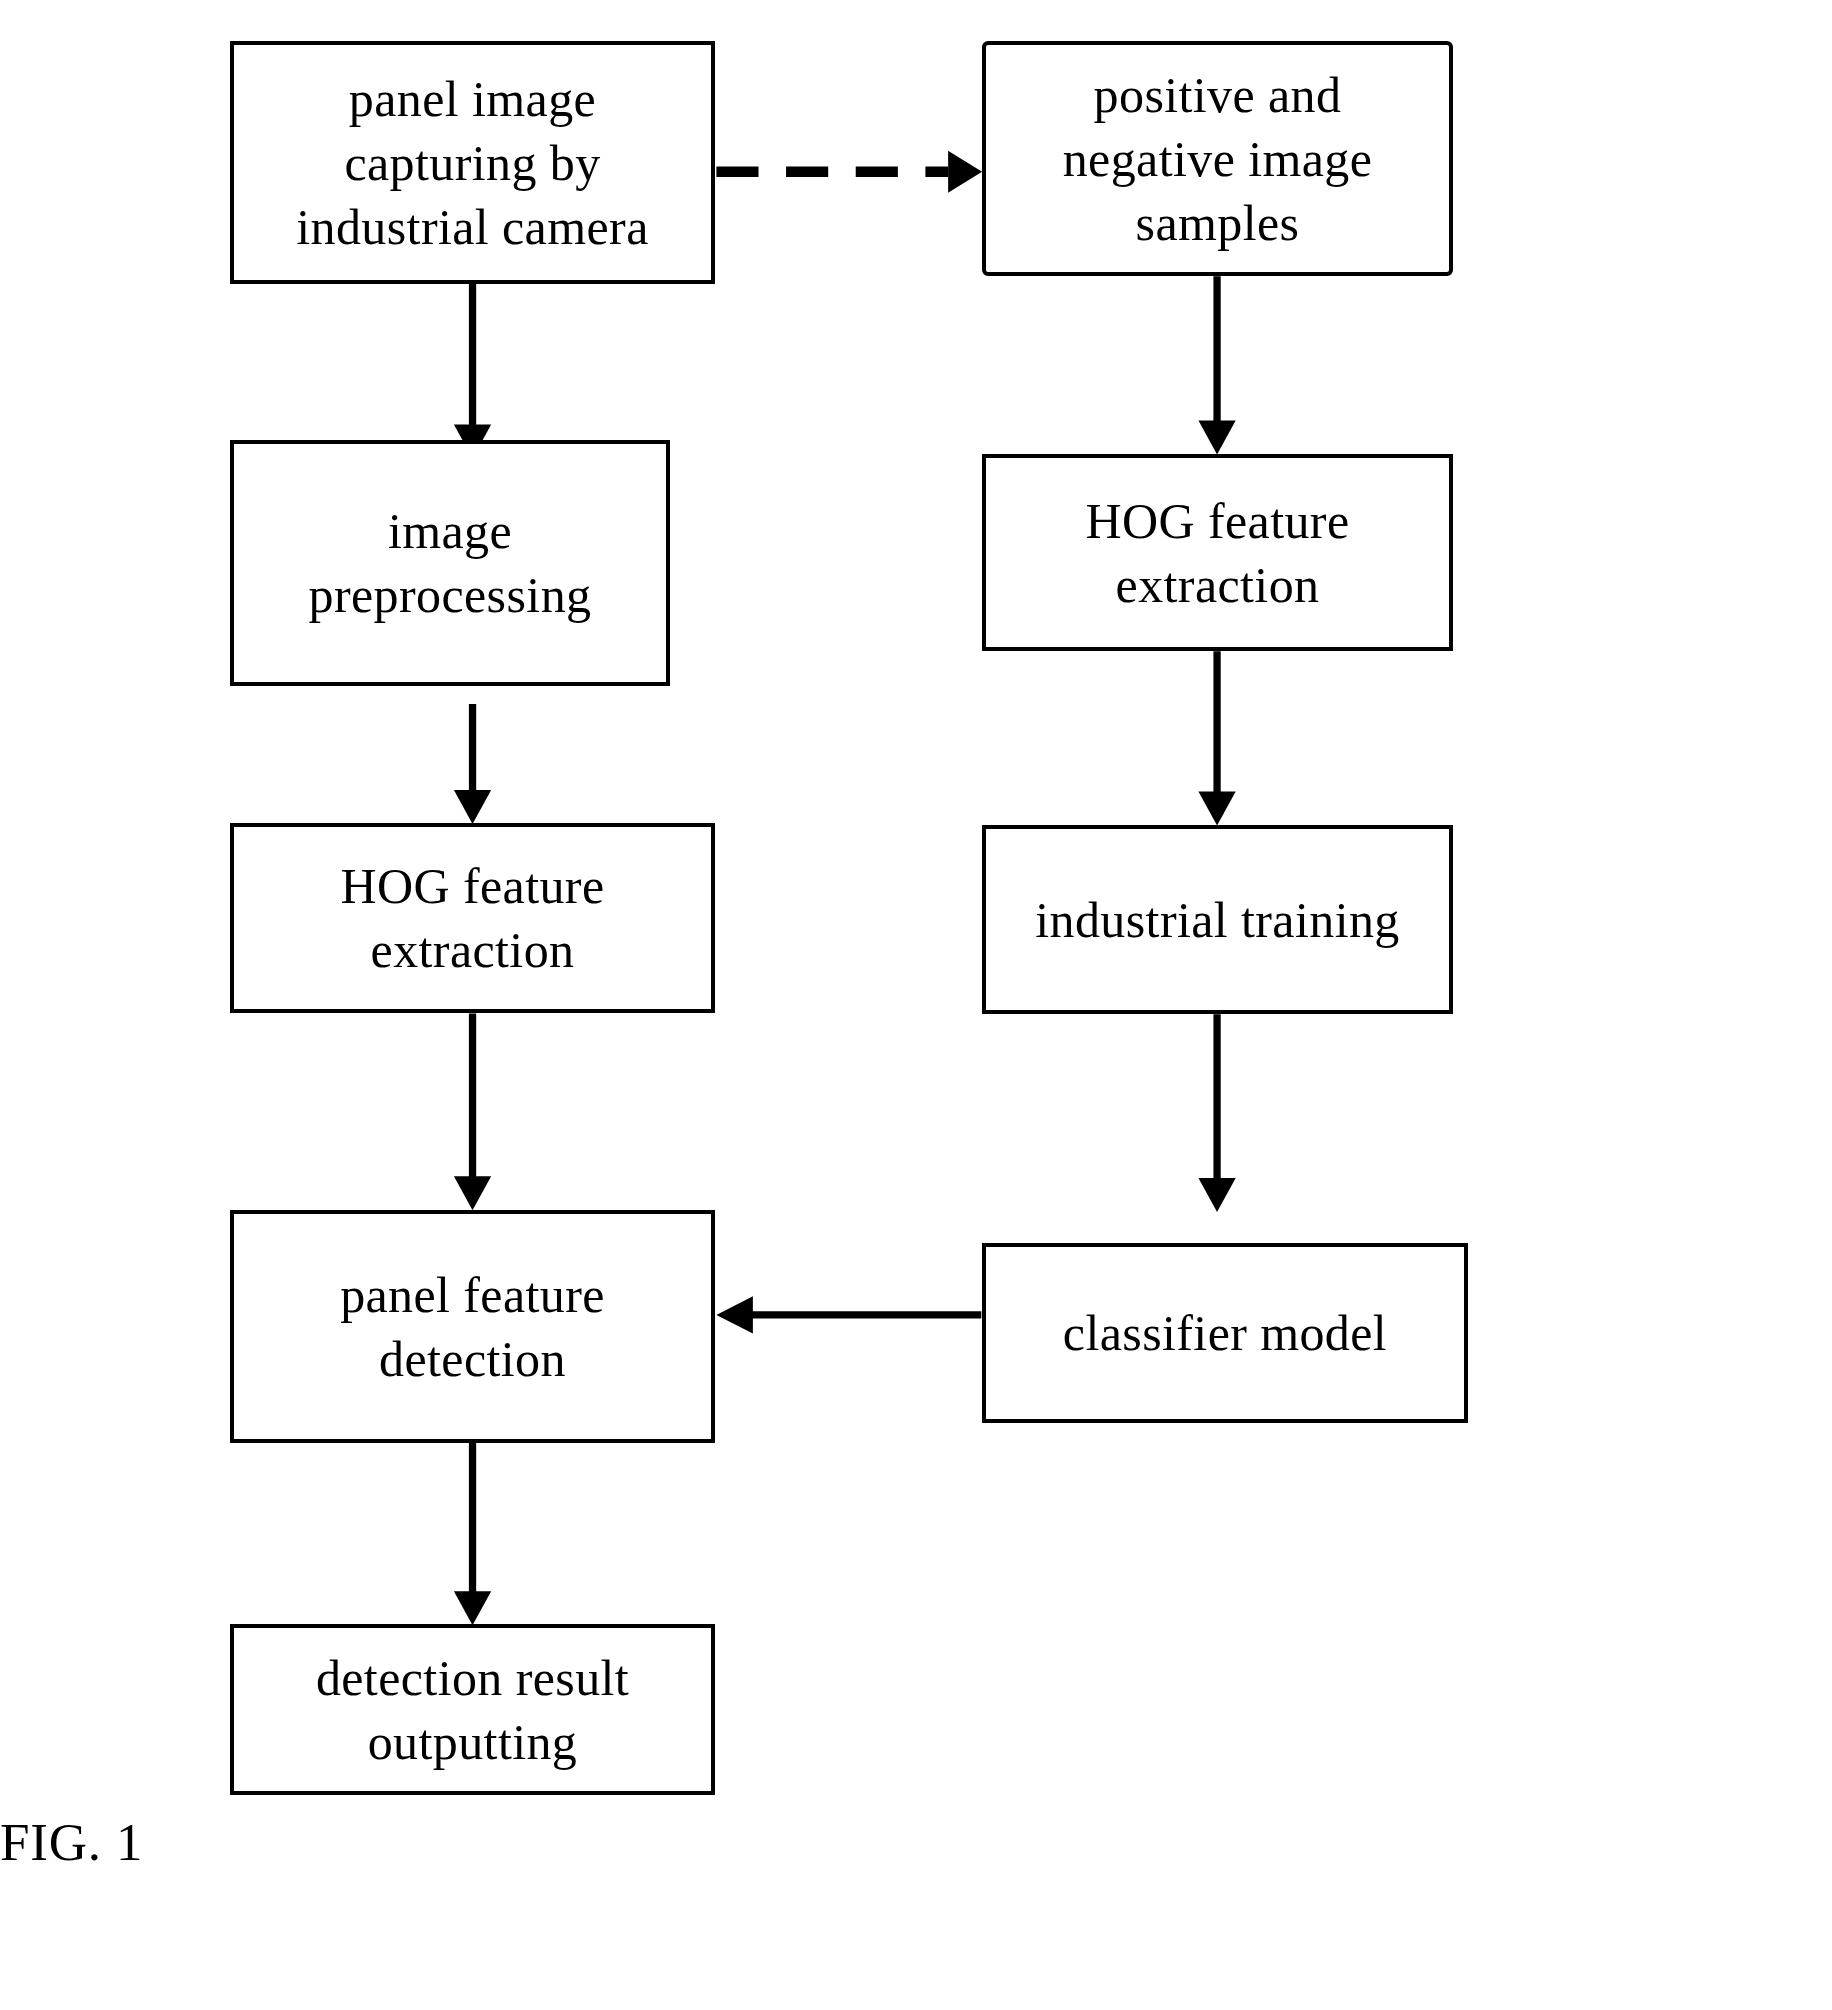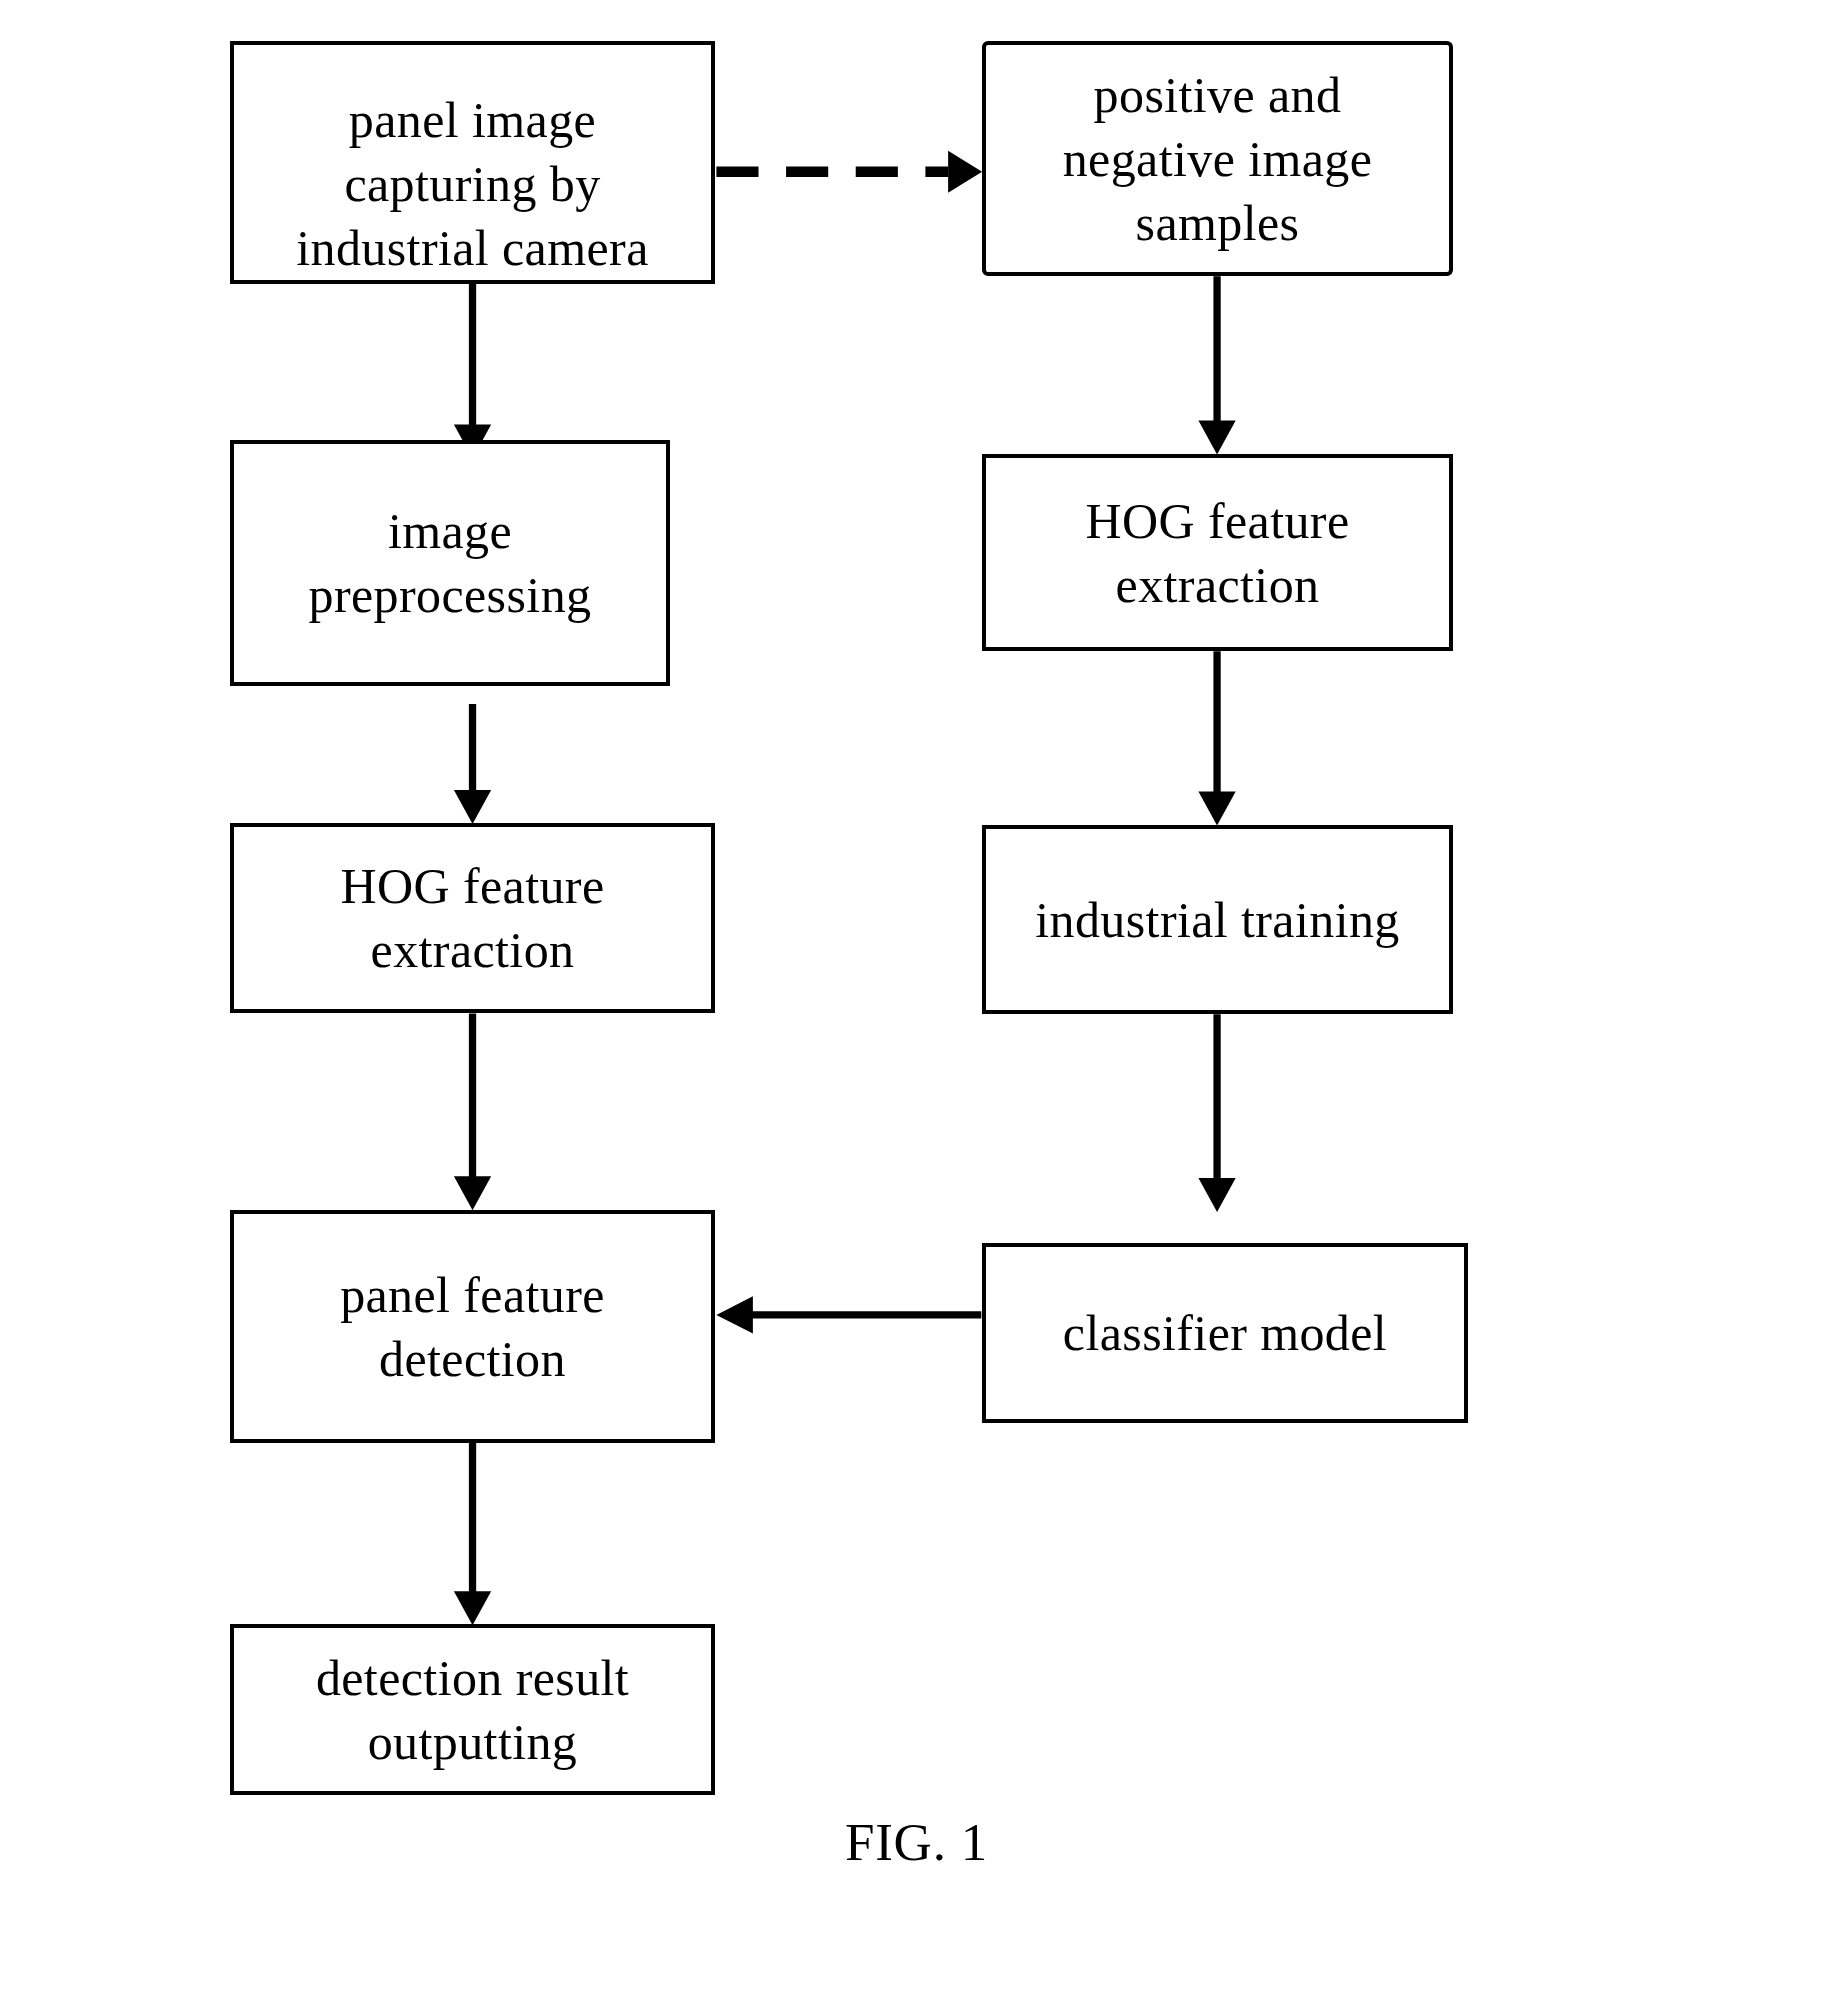--- a/index.html
+++ b/index.html
@@ -40,26 +40,25 @@
     line-height: 1.28;
     letter-spacing: 0.4px;
     padding: 0 14.6px;
     white-space: pre-line;
   }
   #fig-caption {
     position: absolute;
     left: 0;
     top: 1812px;
     width: 1833px;
-    text-align: center;
     font-size: 53px;
     letter-spacing: 0.8px;
   }
   
-  #box-capture      { left: 230px; top: 41px;   width: 485px; height: 243px; align-items: flex-end; }
+  #box-capture      { left: 230px; top: 41px;   width: 485px; height: 243px; }
   #box-samples      { left: 982px; top: 41px;  width: 471px; height: 235px; border-radius: 6px; }
   #box-preprocess   { left: 230px; top: 440px;  width: 440px; height: 246px; }
   #box-hog-train    { left: 982px; top: 454px; width: 471px; height: 197px; }
   #box-hog-detect   { left: 230px; top: 823px; width: 485px; height: 190px; }
   #box-classifier-training { left: 982px; top: 825px; width: 471px; height: 189px; }
   #box-defect       { left: 230px; top: 1210px; width: 485px; height: 233px; }
   #box-classifier-model    { left: 982px; top: 1211px; width: 486px; height: 180px; margin-top: 32px; }
   #box-output       { left: 230px; top: 1624px; width: 485px; height: 171px; }
 </style>
 </head>

